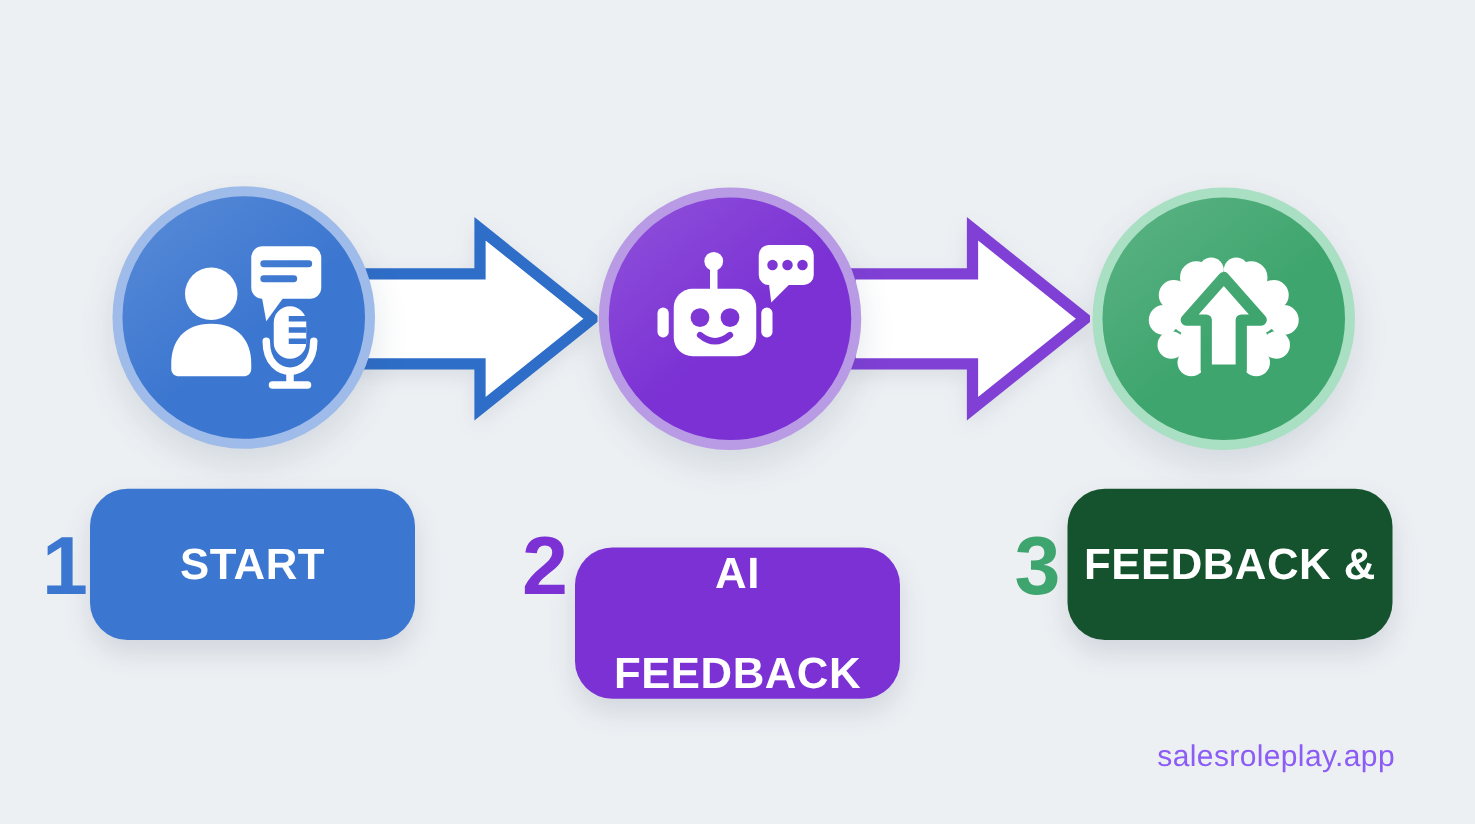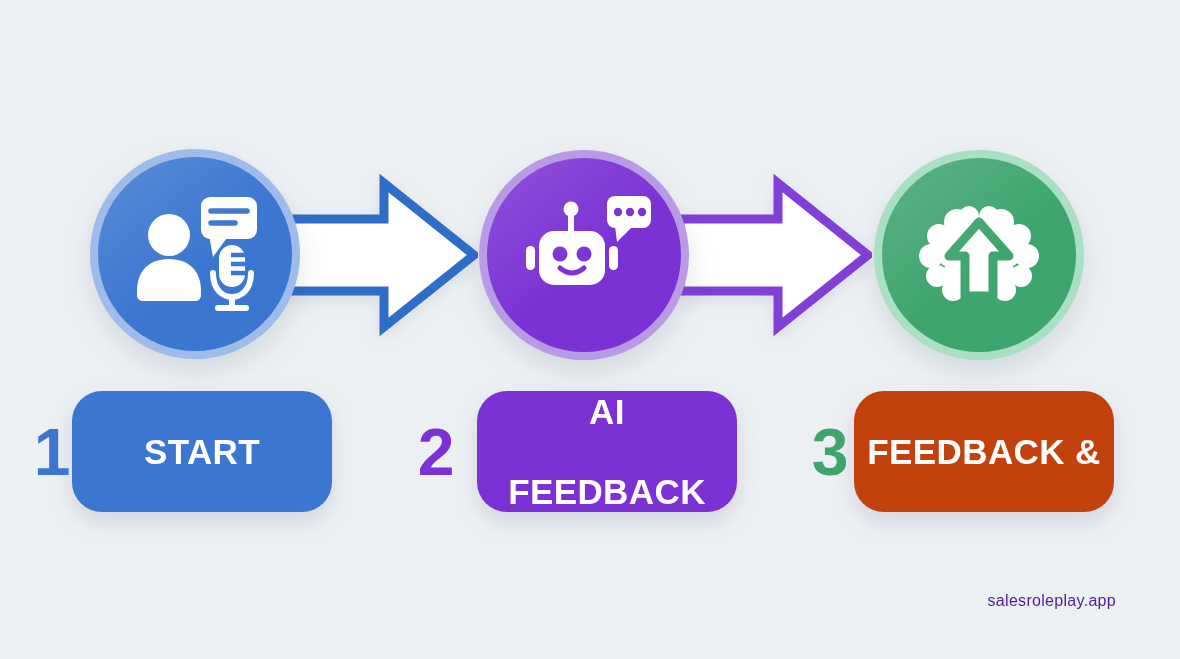--- a/index.html
+++ b/index.html
@@ -50,43 +50,43 @@
     font-weight: bold;
     font-size: 35px;
     line-height: 42px;
     letter-spacing: 0.4px;
     text-align: center;
     box-shadow: 0 10px 22px rgba(40,60,90,0.14);
     z-index: 2;
     gap: 38px;
   }
   .box-1 { left: 72px; }
-  .box-2 { left: 477px; }
+  .box-2 { left: 460px; margin-top: 47px; }
   .box-3 { left: 854px; }
 
   
   .step-number {
     position: absolute;
     top: 412px; width: 56px; height: 84px;
     font-size: 66px; font-weight: bold;
     line-height: 80px;
     text-align: center;
     z-index: 3;
   }
   .num-1 { left: 24px; }
   .num-2 { left: 408px; }
   .num-3 { left: 802px; }
 
   
   .watermark {
     position: absolute;
     right: 64px; top: 592px;
-    font-size: 16px;
+    font-size: 24px;
     letter-spacing: 0.3px;
-    color: #4c1d95;
+    color: #8b5cf6;
     z-index: 2;
   }
 </style>
 </head>
 <body style="background-color: rgb(237, 240, 243);">
 
 <div class="canvas">
 
   <div class="flow-arrow arrow-1" style="color: rgb(47, 110, 200);">
     <svg width="196" height="164" viewBox="0 0 196 164">
@@ -175,19 +175,19 @@
   <div class="step-number num-2" style="color: rgb(123, 49, 212);">2</div>
   <div class="step-number num-3" style="color: rgb(62, 165, 110);">3</div>
 
   <div class="step-box box-1" style="background-color: rgb(59, 118, 208);">
     <span>START</span>
   </div>
   <div class="step-box box-2" style="background-color: rgb(123, 49, 212);">
     <span>AI</span>
     <span>FEEDBACK</span>
   </div>
-  <div class="step-box box-3" style="background-color: #c2410c;">
+  <div class="step-box box-3" style="background-color: #14532d;">
     <span>FEEDBACK &amp;</span>
   </div>
 
   <div class="watermark">salesroleplay.app</div>
 
 </div>
 
 </body></html>

